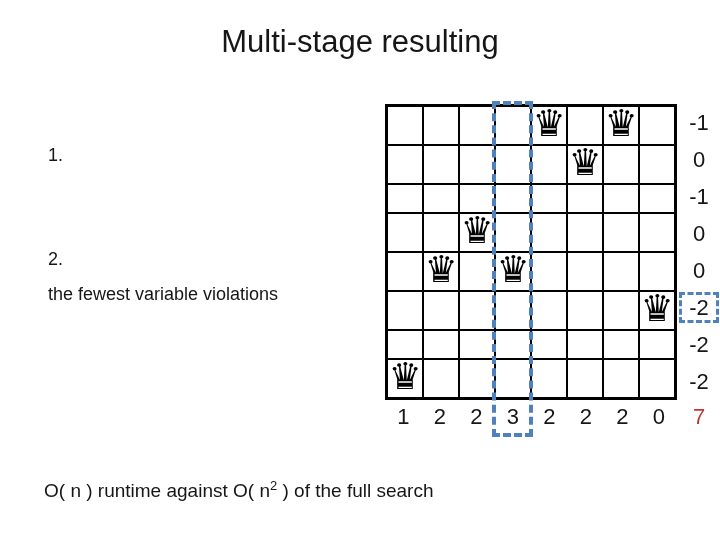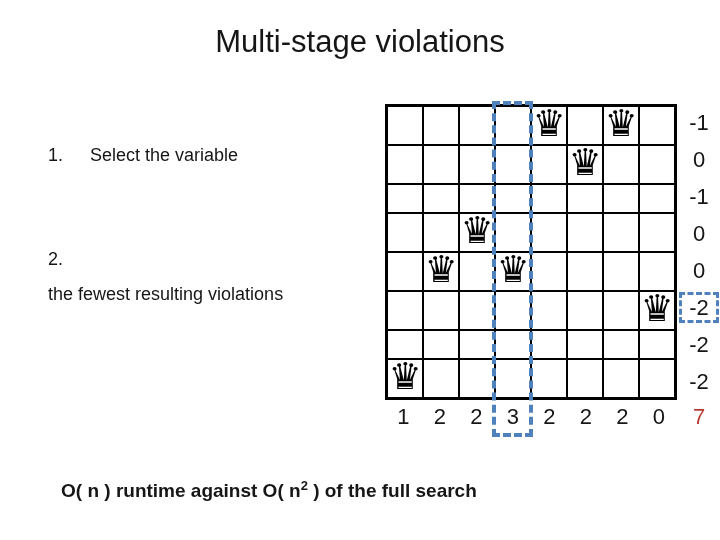--- a/index.html
+++ b/index.html
@@ -73,45 +73,43 @@
     font-size: 22px;
   }
   .colval { display: flex; align-items: center; justify-content: center; }
   .total {
     position: absolute; left: 681px; top: 401px;
     width: 36px; height: 32px;
     display: flex; align-items: center; justify-content: center;
     font-size: 22px; color: var(--total-red, #b83b33);
   }
   .footer {
-    position: absolute; left: 61px; top: 478px;
+    position: absolute; left: 44px; top: 478px;
     font-size: 19px;
-    font-weight: bold;
   }
   .footer sup { font-size: 13px; }
 </style>
 </head>
 <body>
 
 <div class="slide">
 
-  <div class="title">Multi-stage violations</div>
+  <div class="title">Multi-stage resulting</div>
 
   <div class="step step1">
     <div class="step-line1">
       <span class="step-num">1.</span>
-      <span>Select the variable</span>
     </div>
   </div>
 
   <div class="step step2">
     <div class="step-line1">
       <span class="step-num">2.</span>
     </div>
-    <div>the fewest resulting violations</div>
+    <div>the fewest variable violations</div>
   </div>
 
   <div class="board">
       <div class="cell"></div>
       <div class="cell"></div>
       <div class="cell"></div>
       <div class="cell"></div>
       <div class="cell">
         <span class="queen">♛</span>
       </div>

